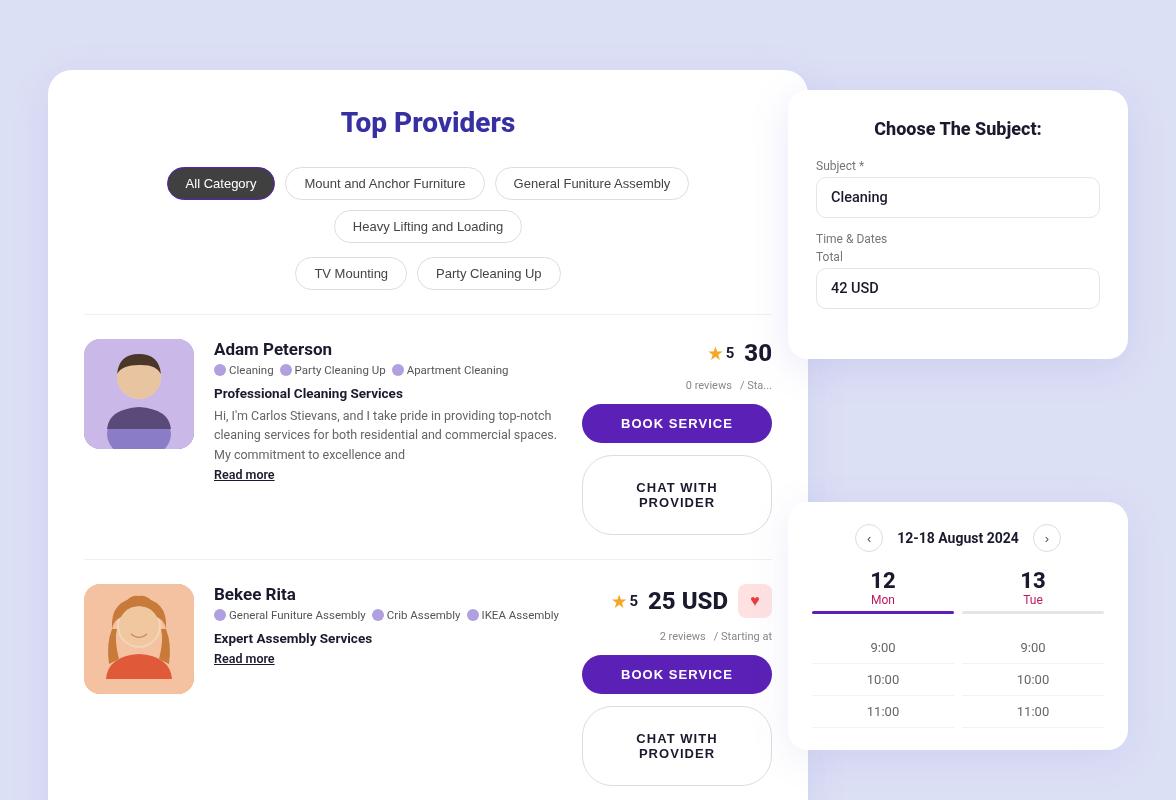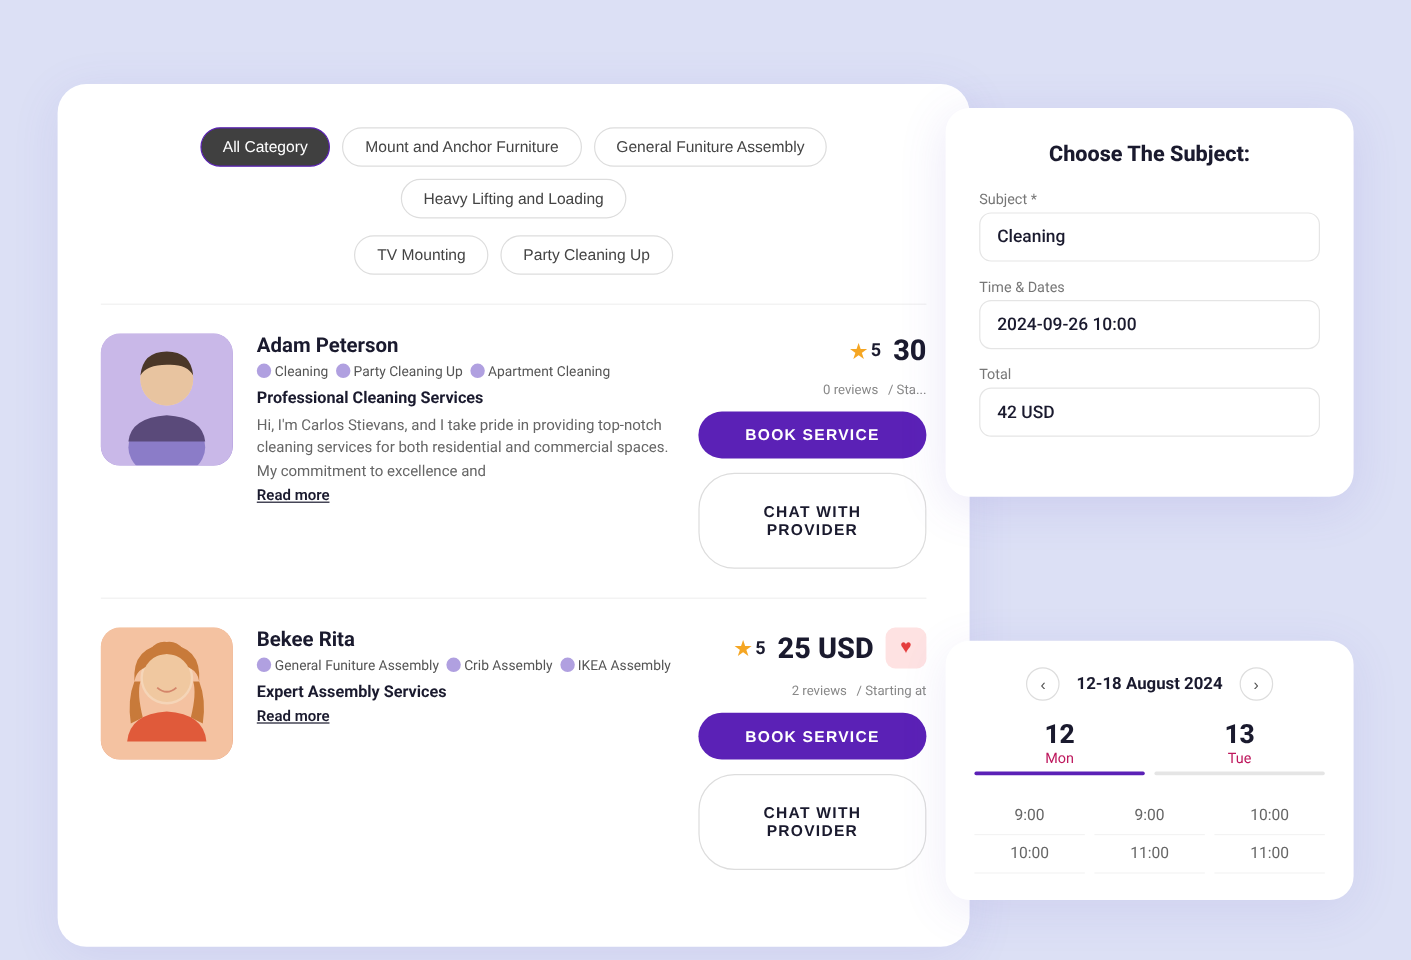--- a/index.html
+++ b/index.html
@@ -365,38 +365,39 @@
       border-radius: 2px;
       margin-bottom: 10px;
     }
 
     .bar-purple { background: #5b21b6; }
     .bar-gray { background: #e5e5e5; }
 
     
     .times-grid {
       display: grid;
-      grid-template-columns: 1fr 1fr 1fr;
+      grid-template-columns: 1fr 1fr;
       gap: 0 8px;
     }
 
     .time-cell {
       text-align: center;
       font-size: 13px;
       color: #666;
       padding: 8px 0;
       border-bottom: 1px solid #f3f3f3;
     }
   </style>
 </head>
 <body>
 
 <div class="scene">
 
   <div class="providers-card">
+    <h1 class="providers-title">Top Providers</h1>
 
     <div class="category-filters">
       <button class="filter-btn active">All Category</button>
       <button class="filter-btn">Mount and Anchor Furniture</button>
       <button class="filter-btn">General Funiture Assembly</button>
       <button class="filter-btn">Heavy Lifting and Loading</button>
     </div>
 
     <div class="category-filters-row2">
       <button class="filter-btn">TV Mounting</button>
@@ -515,21 +516,20 @@
     </div>
   </div>
 
   <div class="subject-card">
     <h2 class="subject-title">Choose The Subject:</h2>
 
     <div class="field-label">Subject *</div>
     <div class="field-value">Cleaning</div>
 
     <div class="field-label">Time &amp; Dates</div>
-    <div class="field-value">2024-09-26 10:00</div>
 
     <div class="field-label">Total</div>
     <div class="field-value">42 USD</div>
   </div>
 
   <div class="calendar-card">
     <div class="calendar-header">
       <button class="cal-nav">‹</button>
       <span class="cal-range">12-18 August 2024</span>
       <button class="cal-nav">›</button>

